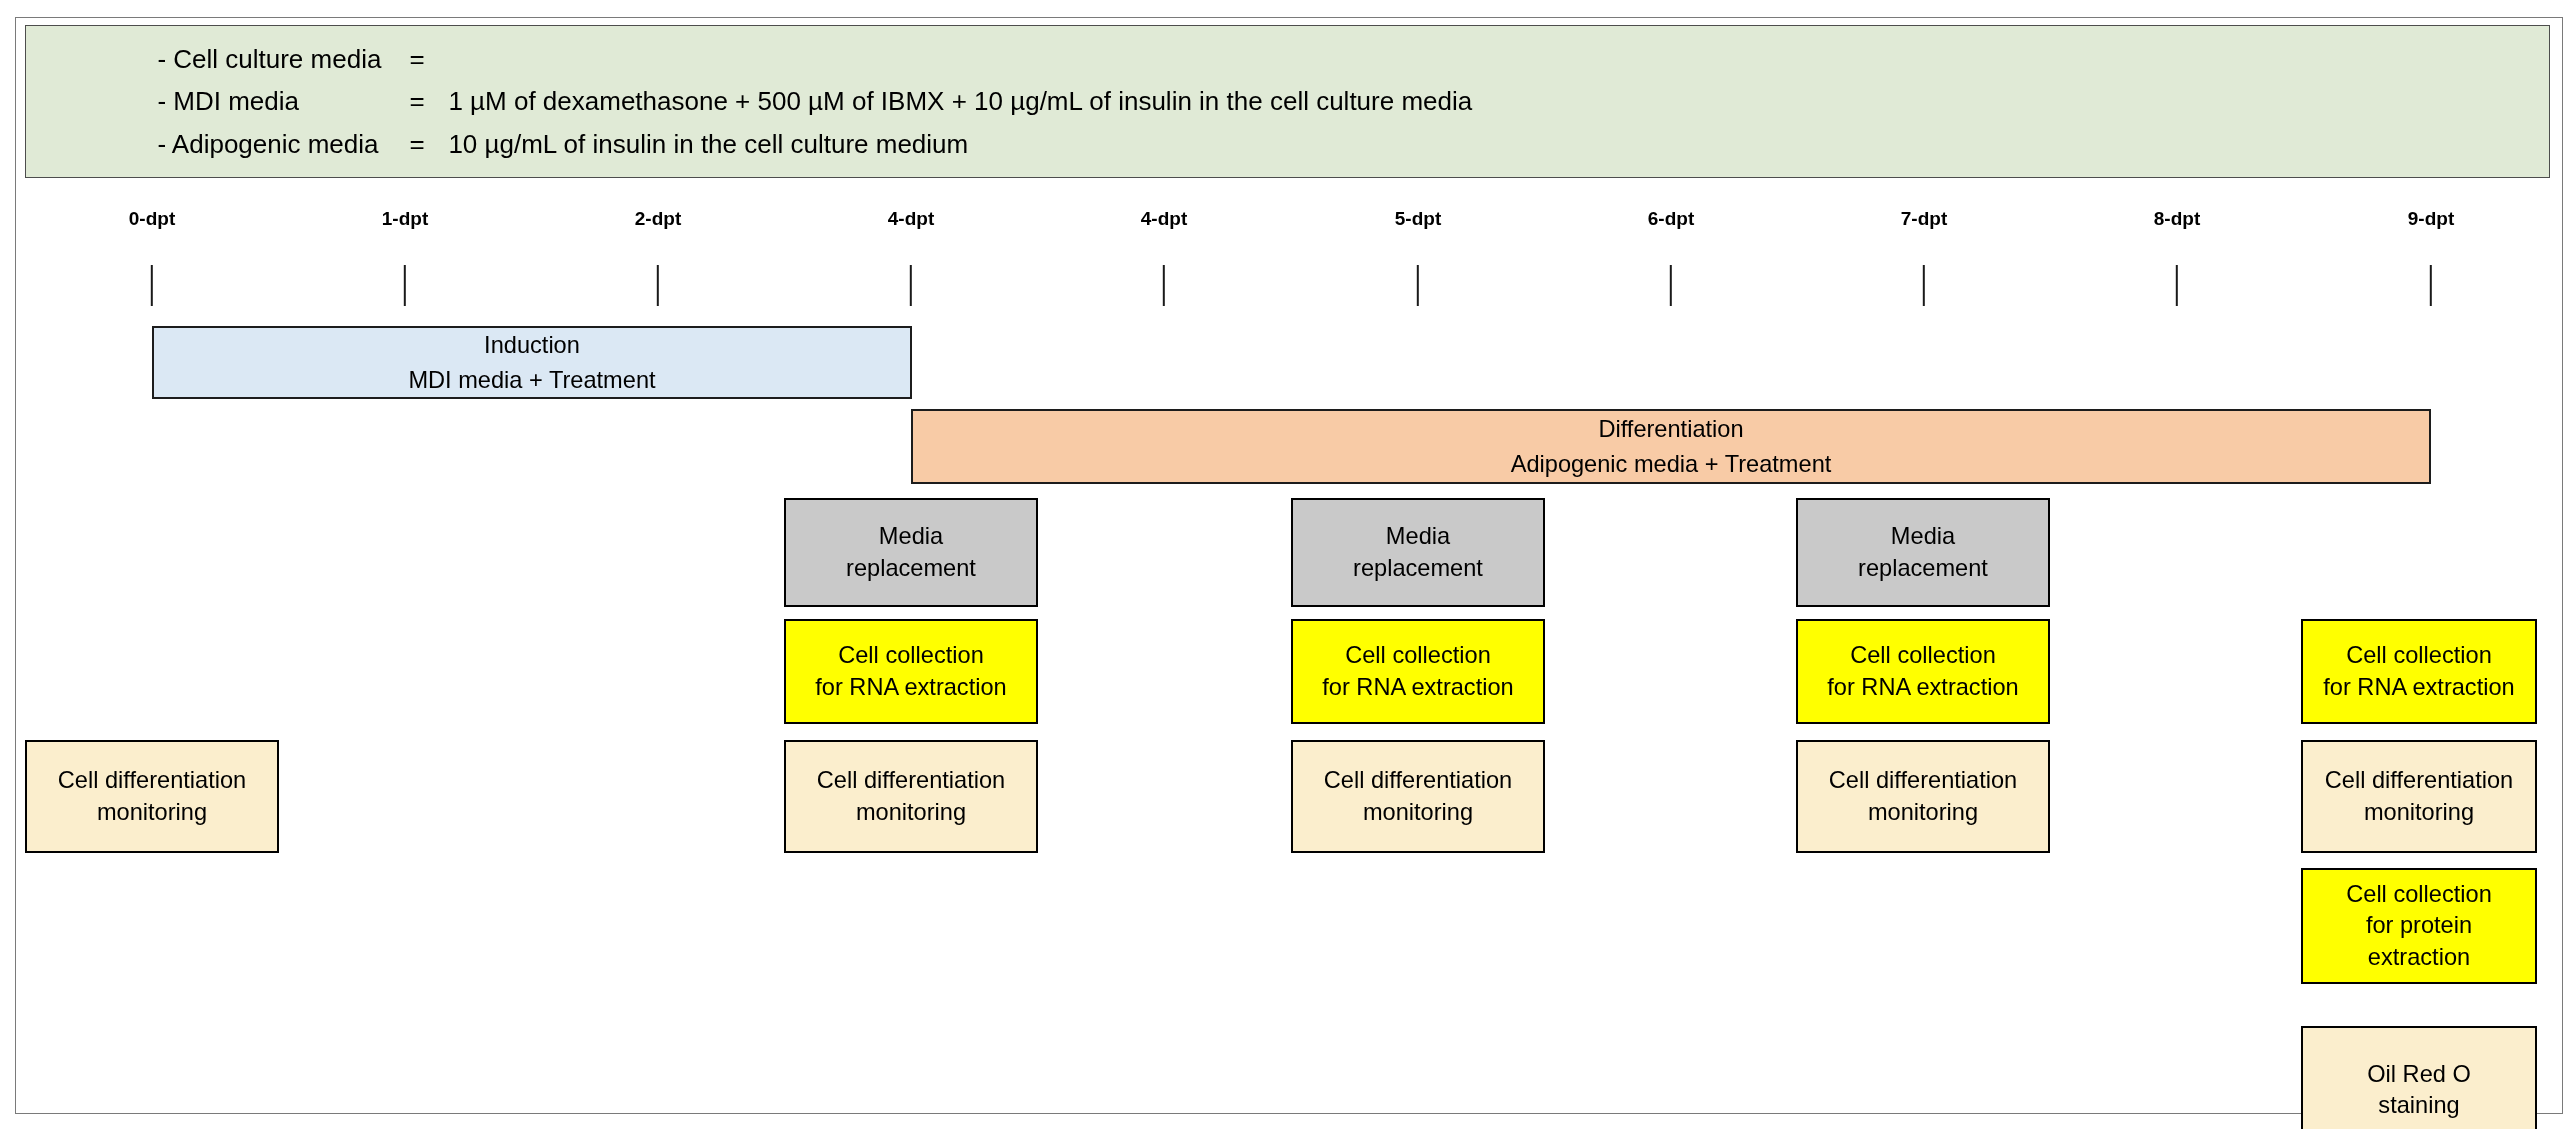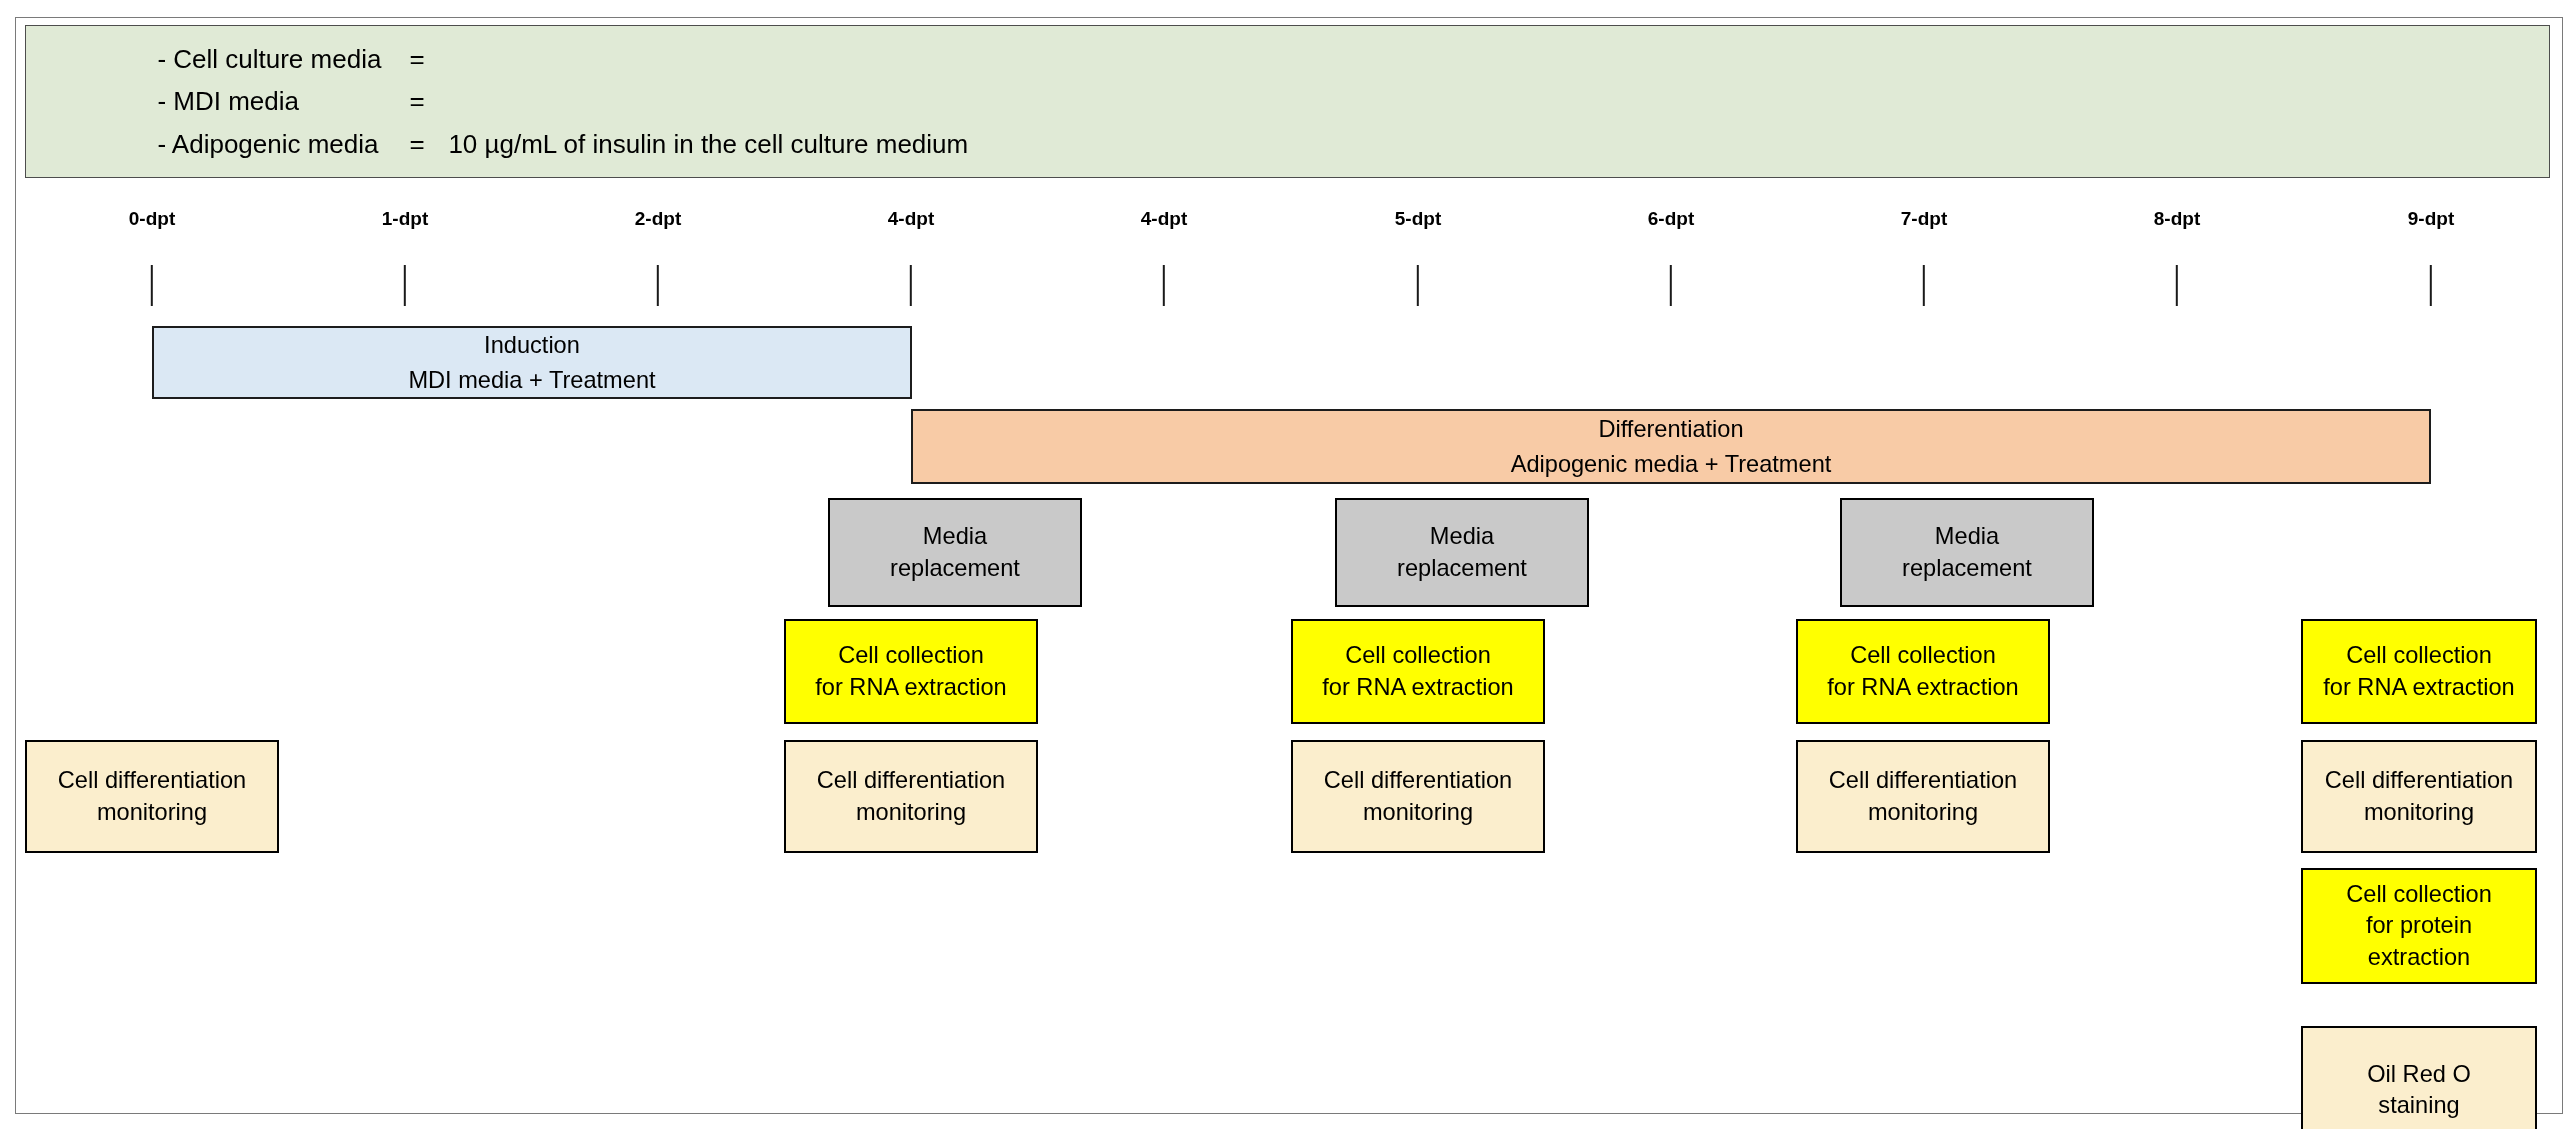--- a/index.html
+++ b/index.html
@@ -48,41 +48,42 @@
   .gray   { background:#c9c9c9; }
   .yellow { background:#ffff00; }
   .cream  { background:#fbeecd; }
   
   .c0 { left:25px;   width:254px; }
   .c3 { left:784px; width:254px; }
   .c5 { left:1291px; width:254px; }
   .c7 { left:1796px; width:254px; }
   .c9 { left:2301px; width:236px; }
   
-  .r-media   { top:498px;  height:109px;margin-left:44px; }
+  .r-media   { top:498px;  height:109px; }
   .r-rna     { top:619px; height:105px; }
   .r-monitor { top:740px; height:113px; }
   .r-assay   { top:868px; height:113px; }
   .r-protein { top:868px; height:116px; }
   .r-oilred  { top:994px; height:128px;margin-top:32px; }
 </style>
 </head>
 <body>
 
 <div id="stage">
   <div id="figure-border"></div>
 
   <div id="legend">
     <div class="legend-row">
       <span class="legend-label">- Cell culture media</span>
       <span class="legend-eq">=</span>
     </div>
     <div class="legend-row">
       <span class="legend-label">- MDI media</span>
       <span class="legend-eq">=</span>
+      <span class="legend-desc">1 µM of dexamethasone + 500 µM of IBMX + 10 µg/mL of insulin in the cell culture media</span>
     </div>
     <div class="legend-row">
       <span class="legend-label">- Adipogenic media</span>
       <span class="legend-eq">=</span>
       <span class="legend-desc">10 µg/mL of insulin in the cell culture medium</span>
     </div>
   </div>
 
   <div class="tick-label" style="left:152px">0-dpt</div>
   <div class="tick-label" style="left:405px">1-dpt</div>

